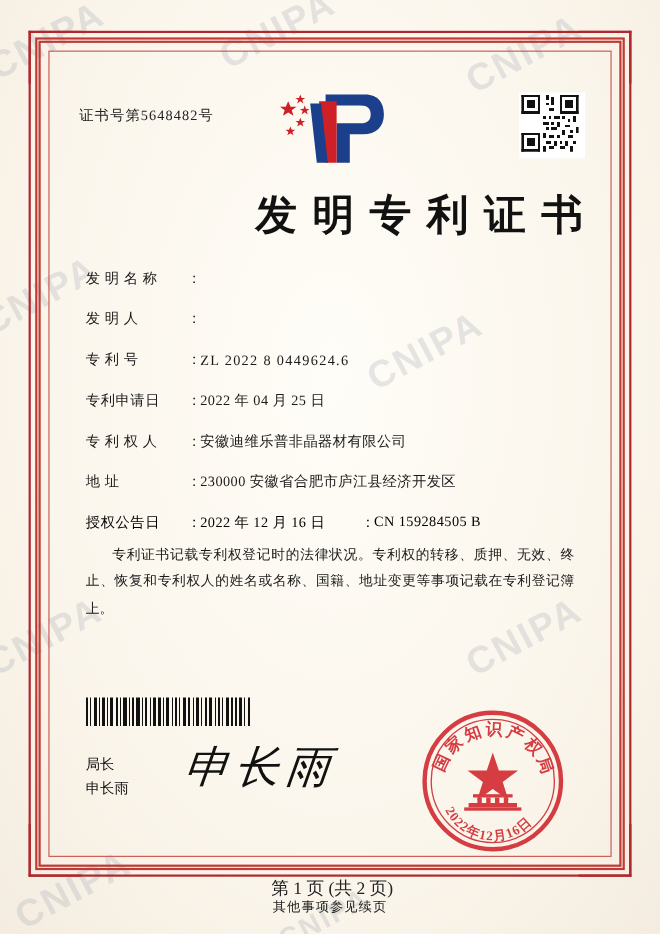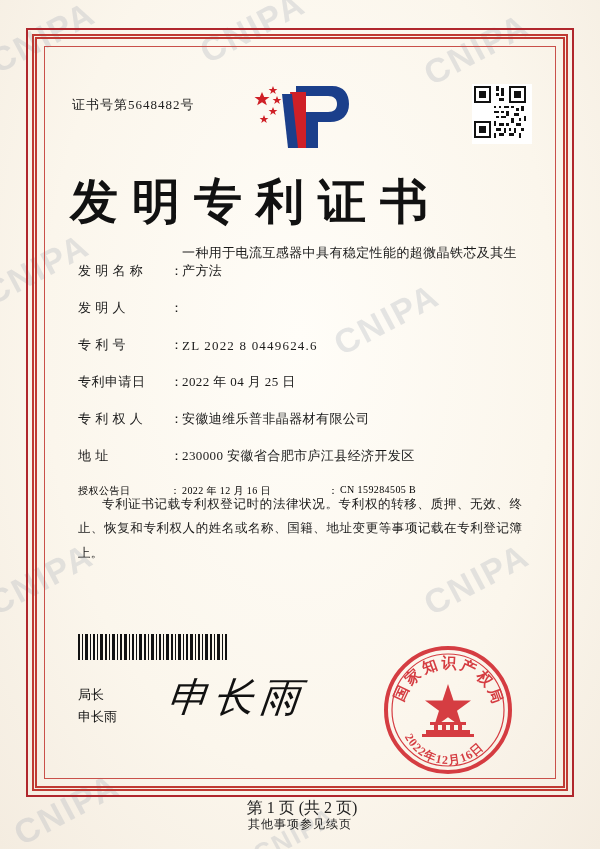--- a/index.html
+++ b/index.html
@@ -77,22 +77,22 @@
   .qr svg{display:block;}
 
   
   .emblem{
     position:absolute;left:50%;top:24px;transform:translateX(-50%);
     width:104px;height:70px;
   }
 
   .title{
     position:absolute;left:0;right:0;top:112px;
-    text-align:left;
-    font-size:48px;
+    text-align:right;
+    font-size:38px;
     letter-spacing:14px;
     color:#111;
     font-family:"Liberation Serif", serif;
     font-weight:bold;
     text-indent:14px;
   }
 
   .fields{
     position:absolute;left:22px;right:22px;top:186px;
   }
@@ -105,21 +105,21 @@
   }
   .f-label{
     width:92px;
     flex:0 0 92px;
     letter-spacing:0.5px;
   }
   .f-colon{width:12px;flex:0 0 12px;}
   .f-value{flex:1;letter-spacing:0.4px;}
   .f-value.mono{font-family:"Liberation Serif",serif;letter-spacing:1.2px;}
 
-  .row-two{display:flex;align-items:flex-start;margin-bottom:19px;font-size:10px;}
+  .row-two{display:flex;align-items:flex-start;margin-bottom:19px;font-size:13px;}
   .row-two .half{display:flex;}
   .row-two .half.first{width:250px;flex:0 0 250px;}
 
   .para{
     position:absolute;left:22px;right:22px;top:434px;
     font-size:12.5px;line-height:1.95;color:#1a1a1a;
     text-align:justify;
   }
   .para p{margin:0 0 4px 0;text-indent:24px;}
 
@@ -254,21 +254,20 @@
       </svg>
     </div>
 
     <div class="title">发明专利证书</div>
 
     <div class="fields">
 
       <div class="field">
         <span class="f-label">发 明 名 称</span>
         <span class="f-colon">：</span>
-        <span class="f-value">一种用于电流互感器中具有稳定性能的超微晶铁芯及其生产方法</span>
       </div>
 
       <div class="field">
         <span class="f-label">发 明 人</span>
         <span class="f-colon">：</span>
       </div>
 
       <div class="field">
         <span class="f-label">专 利 号</span>
         <span class="f-colon">：</span>

